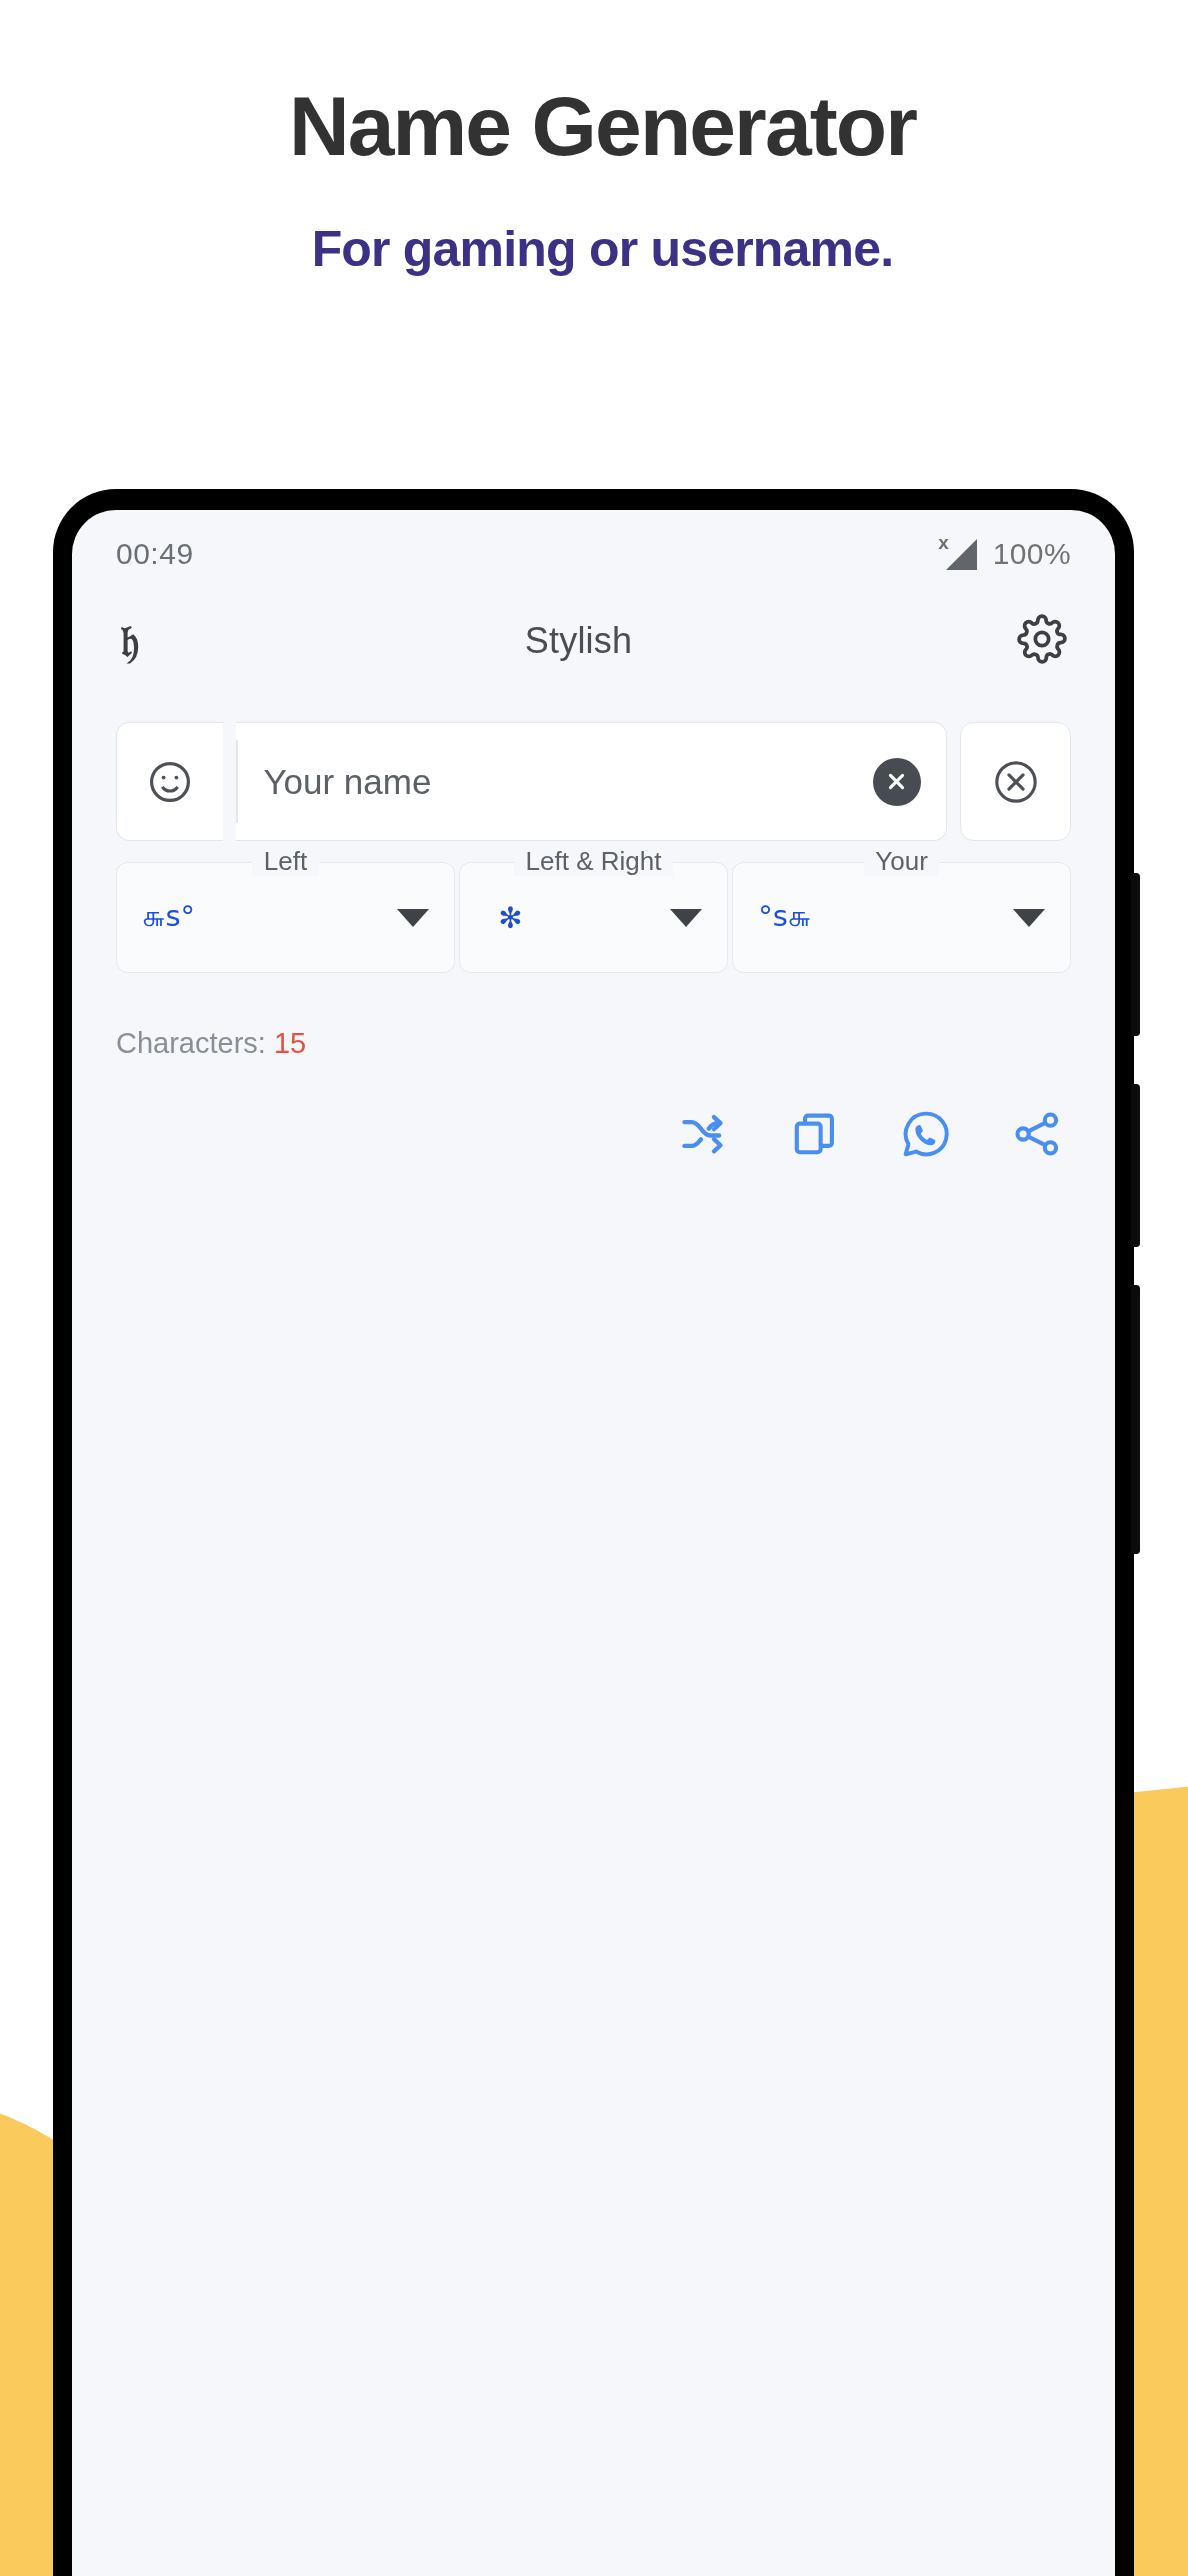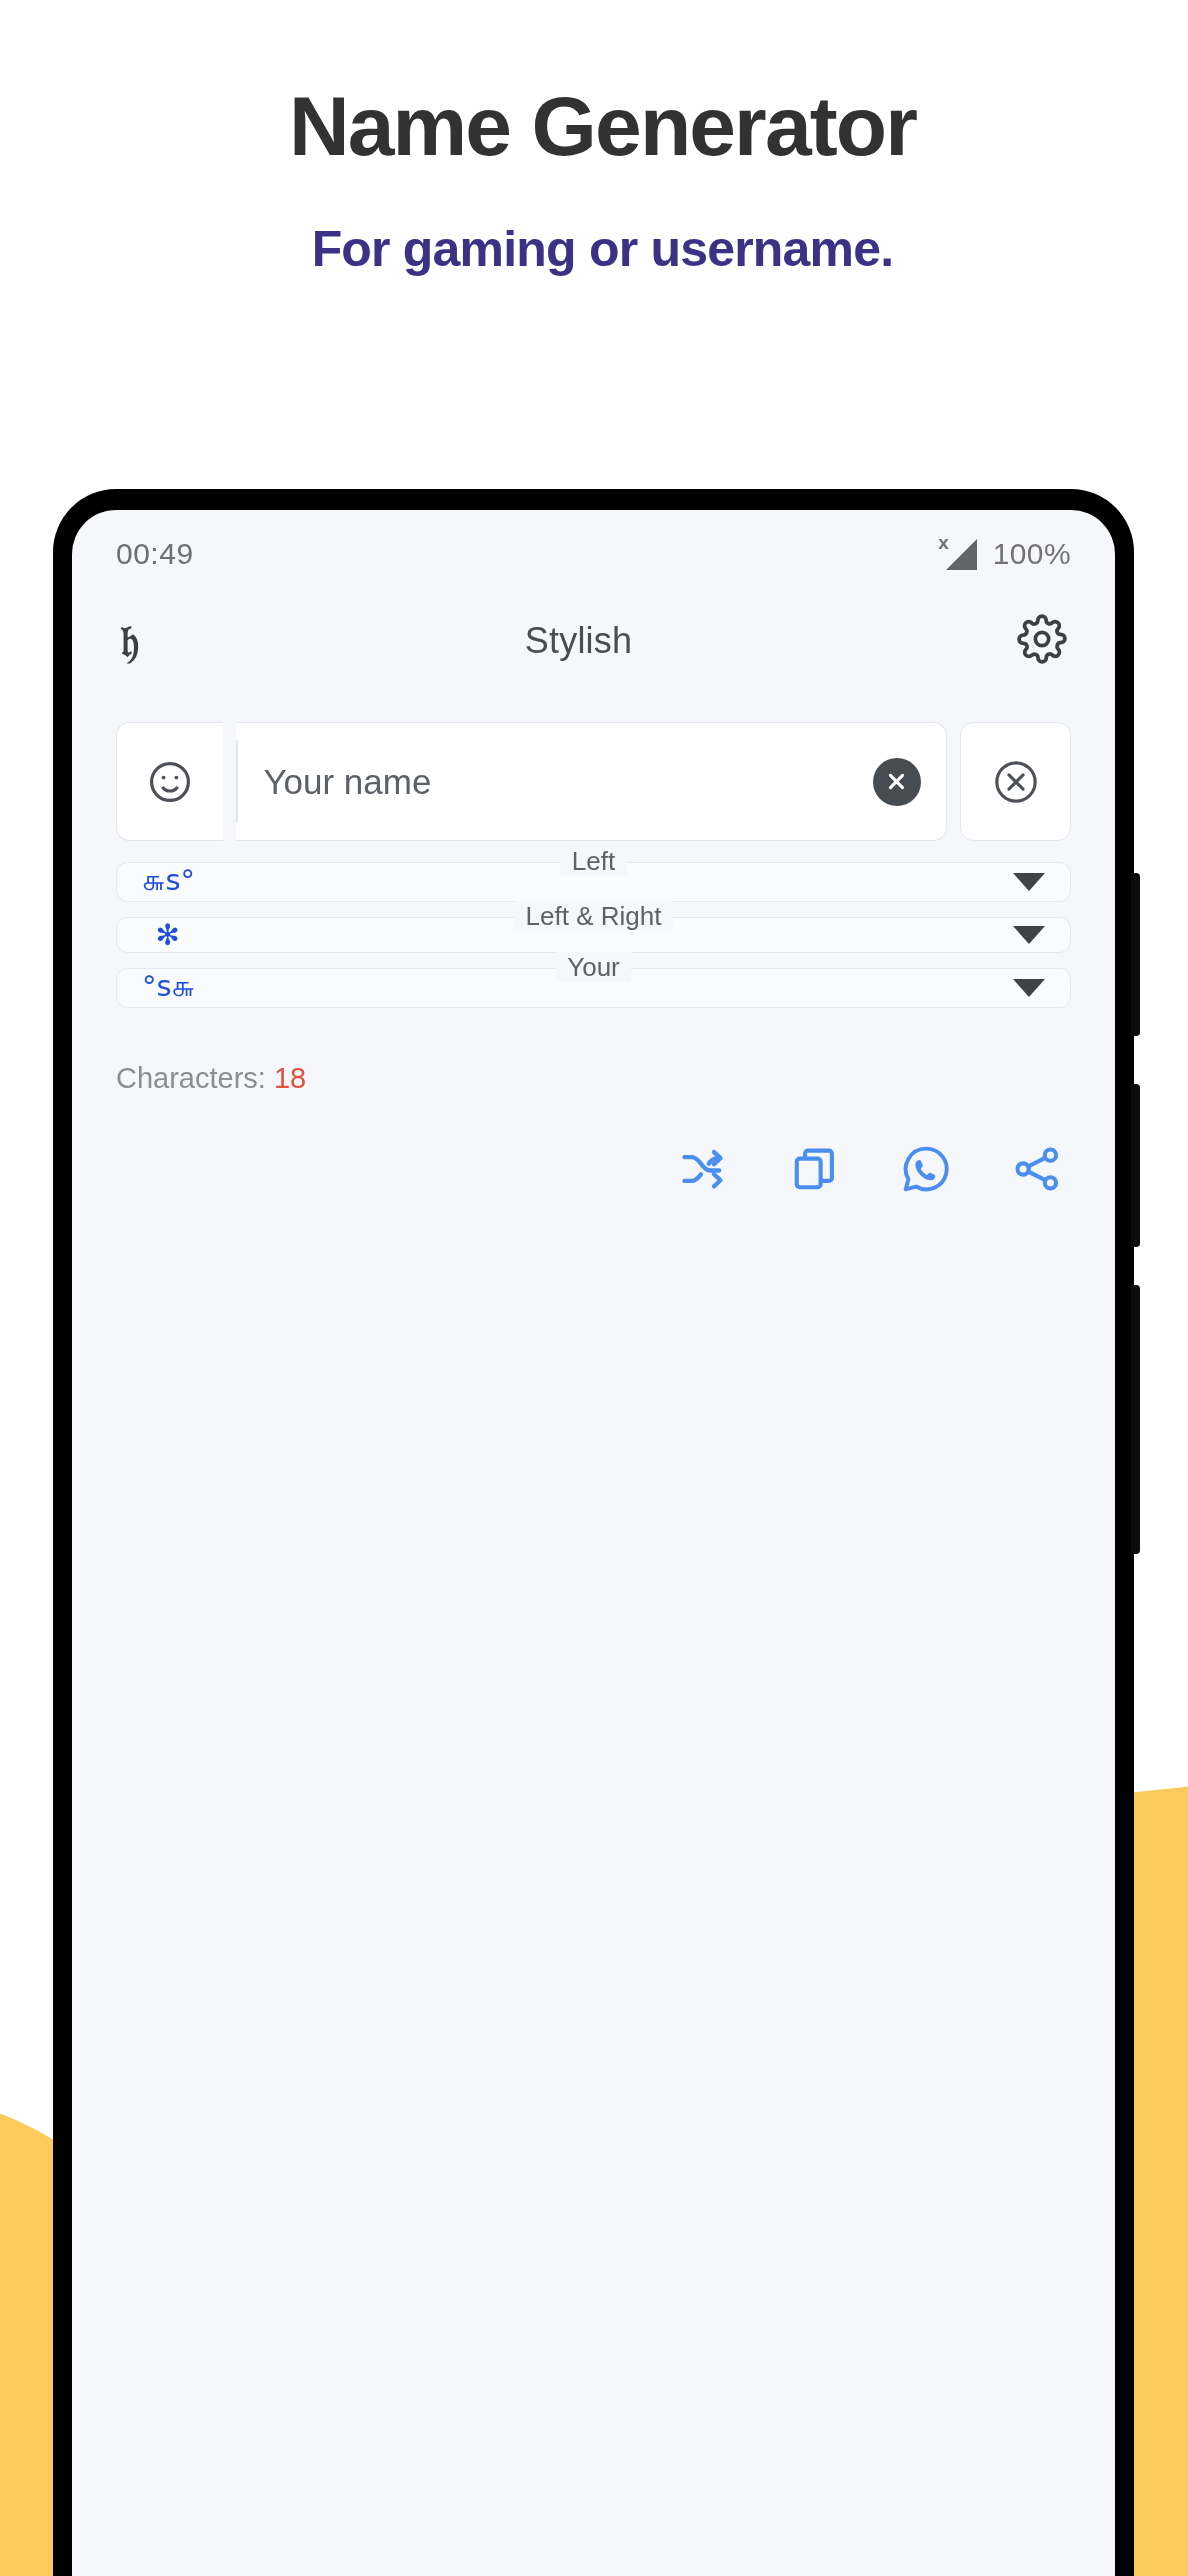--- a/index.html
+++ b/index.html
@@ -221,23 +221,22 @@
     border-radius: 13.4px;
     display: flex;
     align-items: center;
     justify-content: center;
   }
   .reset-ic { width: 50px; height: 50px; color: #4d5157; }
 
   
   .dd-row {
     display: flex;
-    gap: 15px;
+    gap: 4px;
     margin: 21px 44px 0 44px;
-    flex-direction: column;
   }
   .dd {
     position: relative;
     height: 111px;
     border: 1.4px solid #e5e8ee;
     border-radius: 11.5px;
     background: #FAFBFD;
     display: flex;
     align-items: center;
     justify-content: space-between;
@@ -391,21 +390,21 @@
           <div class="dd-label">
             <span>Your</span>
           </div>
           <div class="dd-glyph">°s௬</div>
           <div class="caret"></div>
         </div>
 
       </div>
 
 
-      <div class="chars"><span>Characters:</span> <b>18</b></div>
+      <div class="chars"><span>Characters:</span> <b>15</b></div>
 
       <div class="actions">
 
         <svg class="act" viewBox="0 0 24 24" fill="none" stroke="currentColor" stroke-width="2" stroke-linecap="round" stroke-linejoin="round">
           <path d="M3 6.5h3.2c2 0 3.2 1.4 4.4 3.1 1.2 1.7 2.4 3.1 4.4 3.1H19"></path>
           <path d="M3 17.5h3.2c2 0 3.2-1.4 4.4-3.1"></path>
           <path d="M14.2 9.6c1-1.5 2.1-2.6 3.9-2.6H19"></path>
           <path d="M16.6 4.2L19.6 7l-3 2.8"></path>
           <path d="M16.6 14.4l3 2.8-3 2.8"></path>
         </svg>

